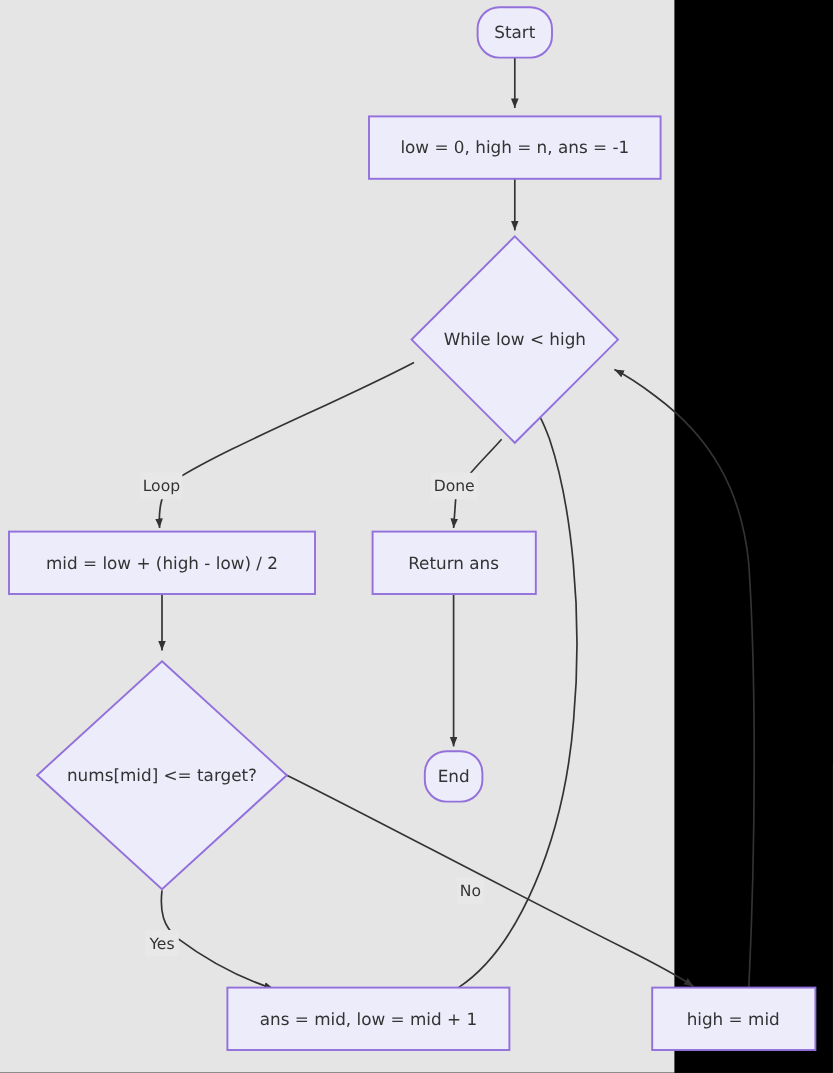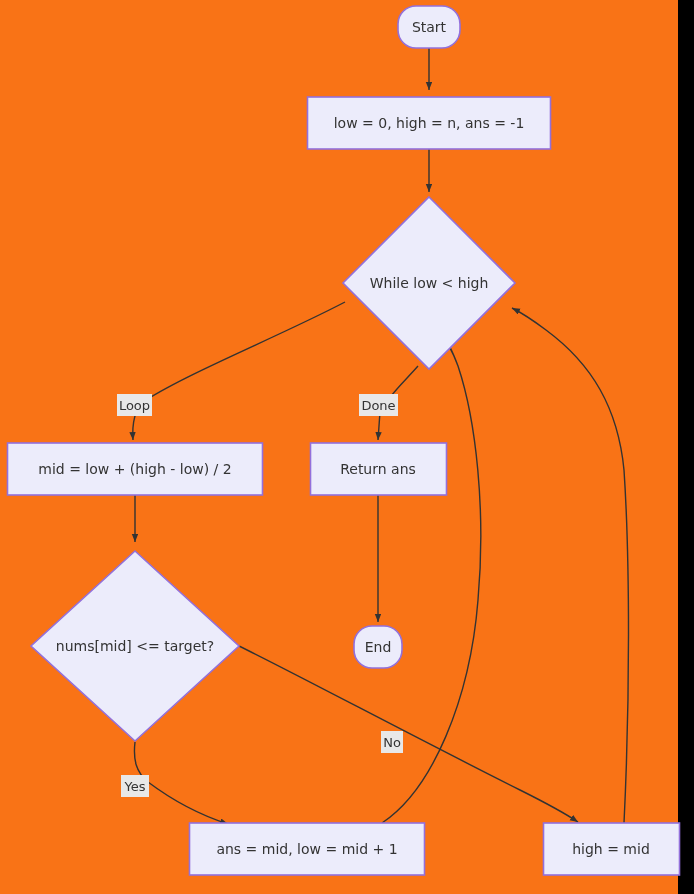--- a/index.html
+++ b/index.html
@@ -8,23 +8,23 @@
     background: #000000;
   }
   body {
     width: 694px;
     height: 894px;
     overflow: hidden;
     font-family: "DejaVu Sans", "Liberation Sans", sans-serif;
   }
   #flowchart-root {
     position: relative;
-    width: 678px;
+    width: 562px;
     height: 894px;
-    background: #f97316;
+    background: #e5e5e5;
   }
   svg#flow-svg {
     display: block;
     width: 694px;
     height: 894px;
   }
   .node-shape {
     fill: #ECECFB;
     stroke: #9370DB;
     stroke-width: 1.6;

